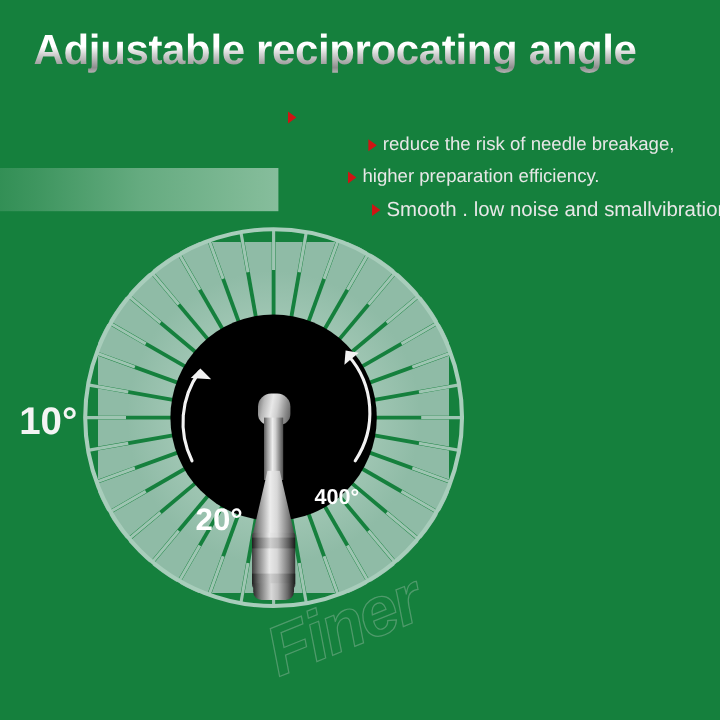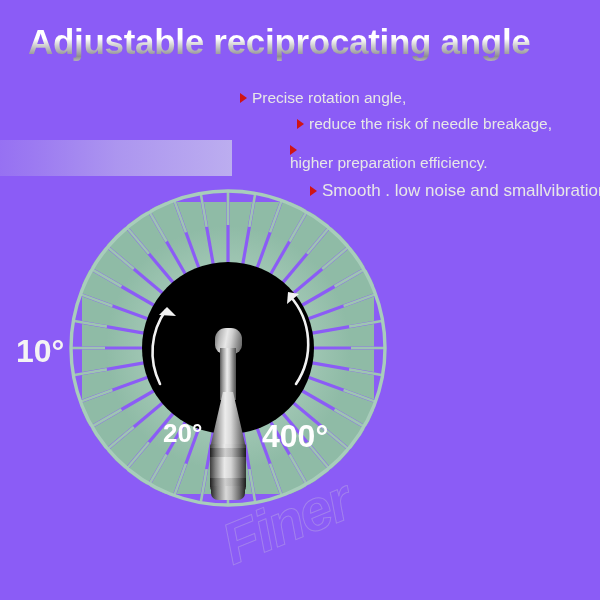--- a/index.html
+++ b/index.html
@@ -2,21 +2,21 @@
 <html><head>
 <meta charset="utf-8">
 <title>Adjustable reciprocating angle</title>
 <style>
   html,body{margin:0;padding:0;background:#000;}
   body{
     width:600px;height:600px;overflow:hidden;position:relative;
     font-family:"Liberation Sans",sans-serif;
     background:#000;
   }
-  .stage{position:absolute;inset:0;width:600px;height:600px;background:#8b5cf6;overflow:hidden;}
+  .stage{position:absolute;inset:0;width:600px;height:600px;background:#15803d;overflow:hidden;}
 
   
   .title{
     position:absolute;left:28px;top:22px;width:560px;
     font-size:35px;font-weight:bold;letter-spacing:-0.3px;
     white-space:nowrap;
     background:linear-gradient(180deg,#ffffff 0%,#ffffff 42%,#d2d2d2 58%,#8e8e8e 86%,#bdbdbd 100%);
     -webkit-background-clip:text;background-clip:text;color:transparent;
     -webkit-text-fill-color:transparent;
     text-shadow:none;
@@ -32,28 +32,28 @@
   .bullet-row{display:flex;align-items:flex-start;white-space:nowrap;line-height:1.0;}
   .bullet-row .tri{
     width:0;height:0;flex:0 0 auto;
     border-left:7px solid #d01414;
     border-top:5px solid transparent;
     border-bottom:5px solid transparent;
     margin-right:5px;
   }
   .bullet-row .btxt{color:#e7e7e7;}
   .r0{margin-left:0px;}
-  .r1{margin-left:28px;padding-left:29px;}
+  .r1{margin-left:38px;padding-left:29px;}
   .r2{margin-left:50px;}
   .r3{margin-left:70px;}
   .r0 .btxt,.r1 .btxt,.r2 .btxt{font-size:15.5px;}
   .r3 .btxt{font-size:17px;}
   .r0{margin-top:0px;}
   .r1{margin-top:10px;}
-  .r2{margin-top:11px;flex-direction:column;}
+  .r2{margin-top:11px;}
   .r3{margin-top:11px;}
   .r0 .tri,.r1 .tri,.r2 .tri{margin-top:3px;}
   .r3 .tri{margin-top:4px;}
 
   
   .dial-wrap{position:absolute;left:68px;top:188px;width:320px;height:320px;}
   .dial-svg{position:absolute;left:0;top:0;width:320px;height:320px;}
 
   
   .beam{
@@ -108,34 +108,33 @@
     position:absolute;left:152px;top:300px;
     font-size:58px;font-weight:bold;font-style:italic;
     color:transparent;
     -webkit-text-stroke:1px rgba(215,215,215,0.30);
     transform:rotate(-22deg);
     letter-spacing:-2px;
     pointer-events:none;user-select:none;
   }
   .lbl{position:absolute;font-weight:bold;color:#ffffff;}
   .lbl-20{left:163px;top:418px;font-size:26px;}
-  .lbl-400{left:262px;top:418px;font-size:32px;}
+  .lbl-400{left:262px;top:404px;font-size:18px;}
 </style>
 </head>
 <body>
 
 <div class="stage">
 
   <div class="title-fallback">Adjustable reciprocating angle</div>
   <div class="title">Adjustable reciprocating angle</div>
 
   <div class="bullets">
     <div class="bullet-row r0">
       <span class="tri"></span>
-      <span class="btxt">Precise rotation angle,</span>
     </div>
     <div class="bullet-row r1">
       <span class="tri"></span>
       <span class="btxt">reduce the risk of needle breakage,</span>
     </div>
     <div class="bullet-row r2">
       <span class="tri"></span>
       <span class="btxt">higher preparation efficiency.</span>
     </div>
     <div class="bullet-row r3">

